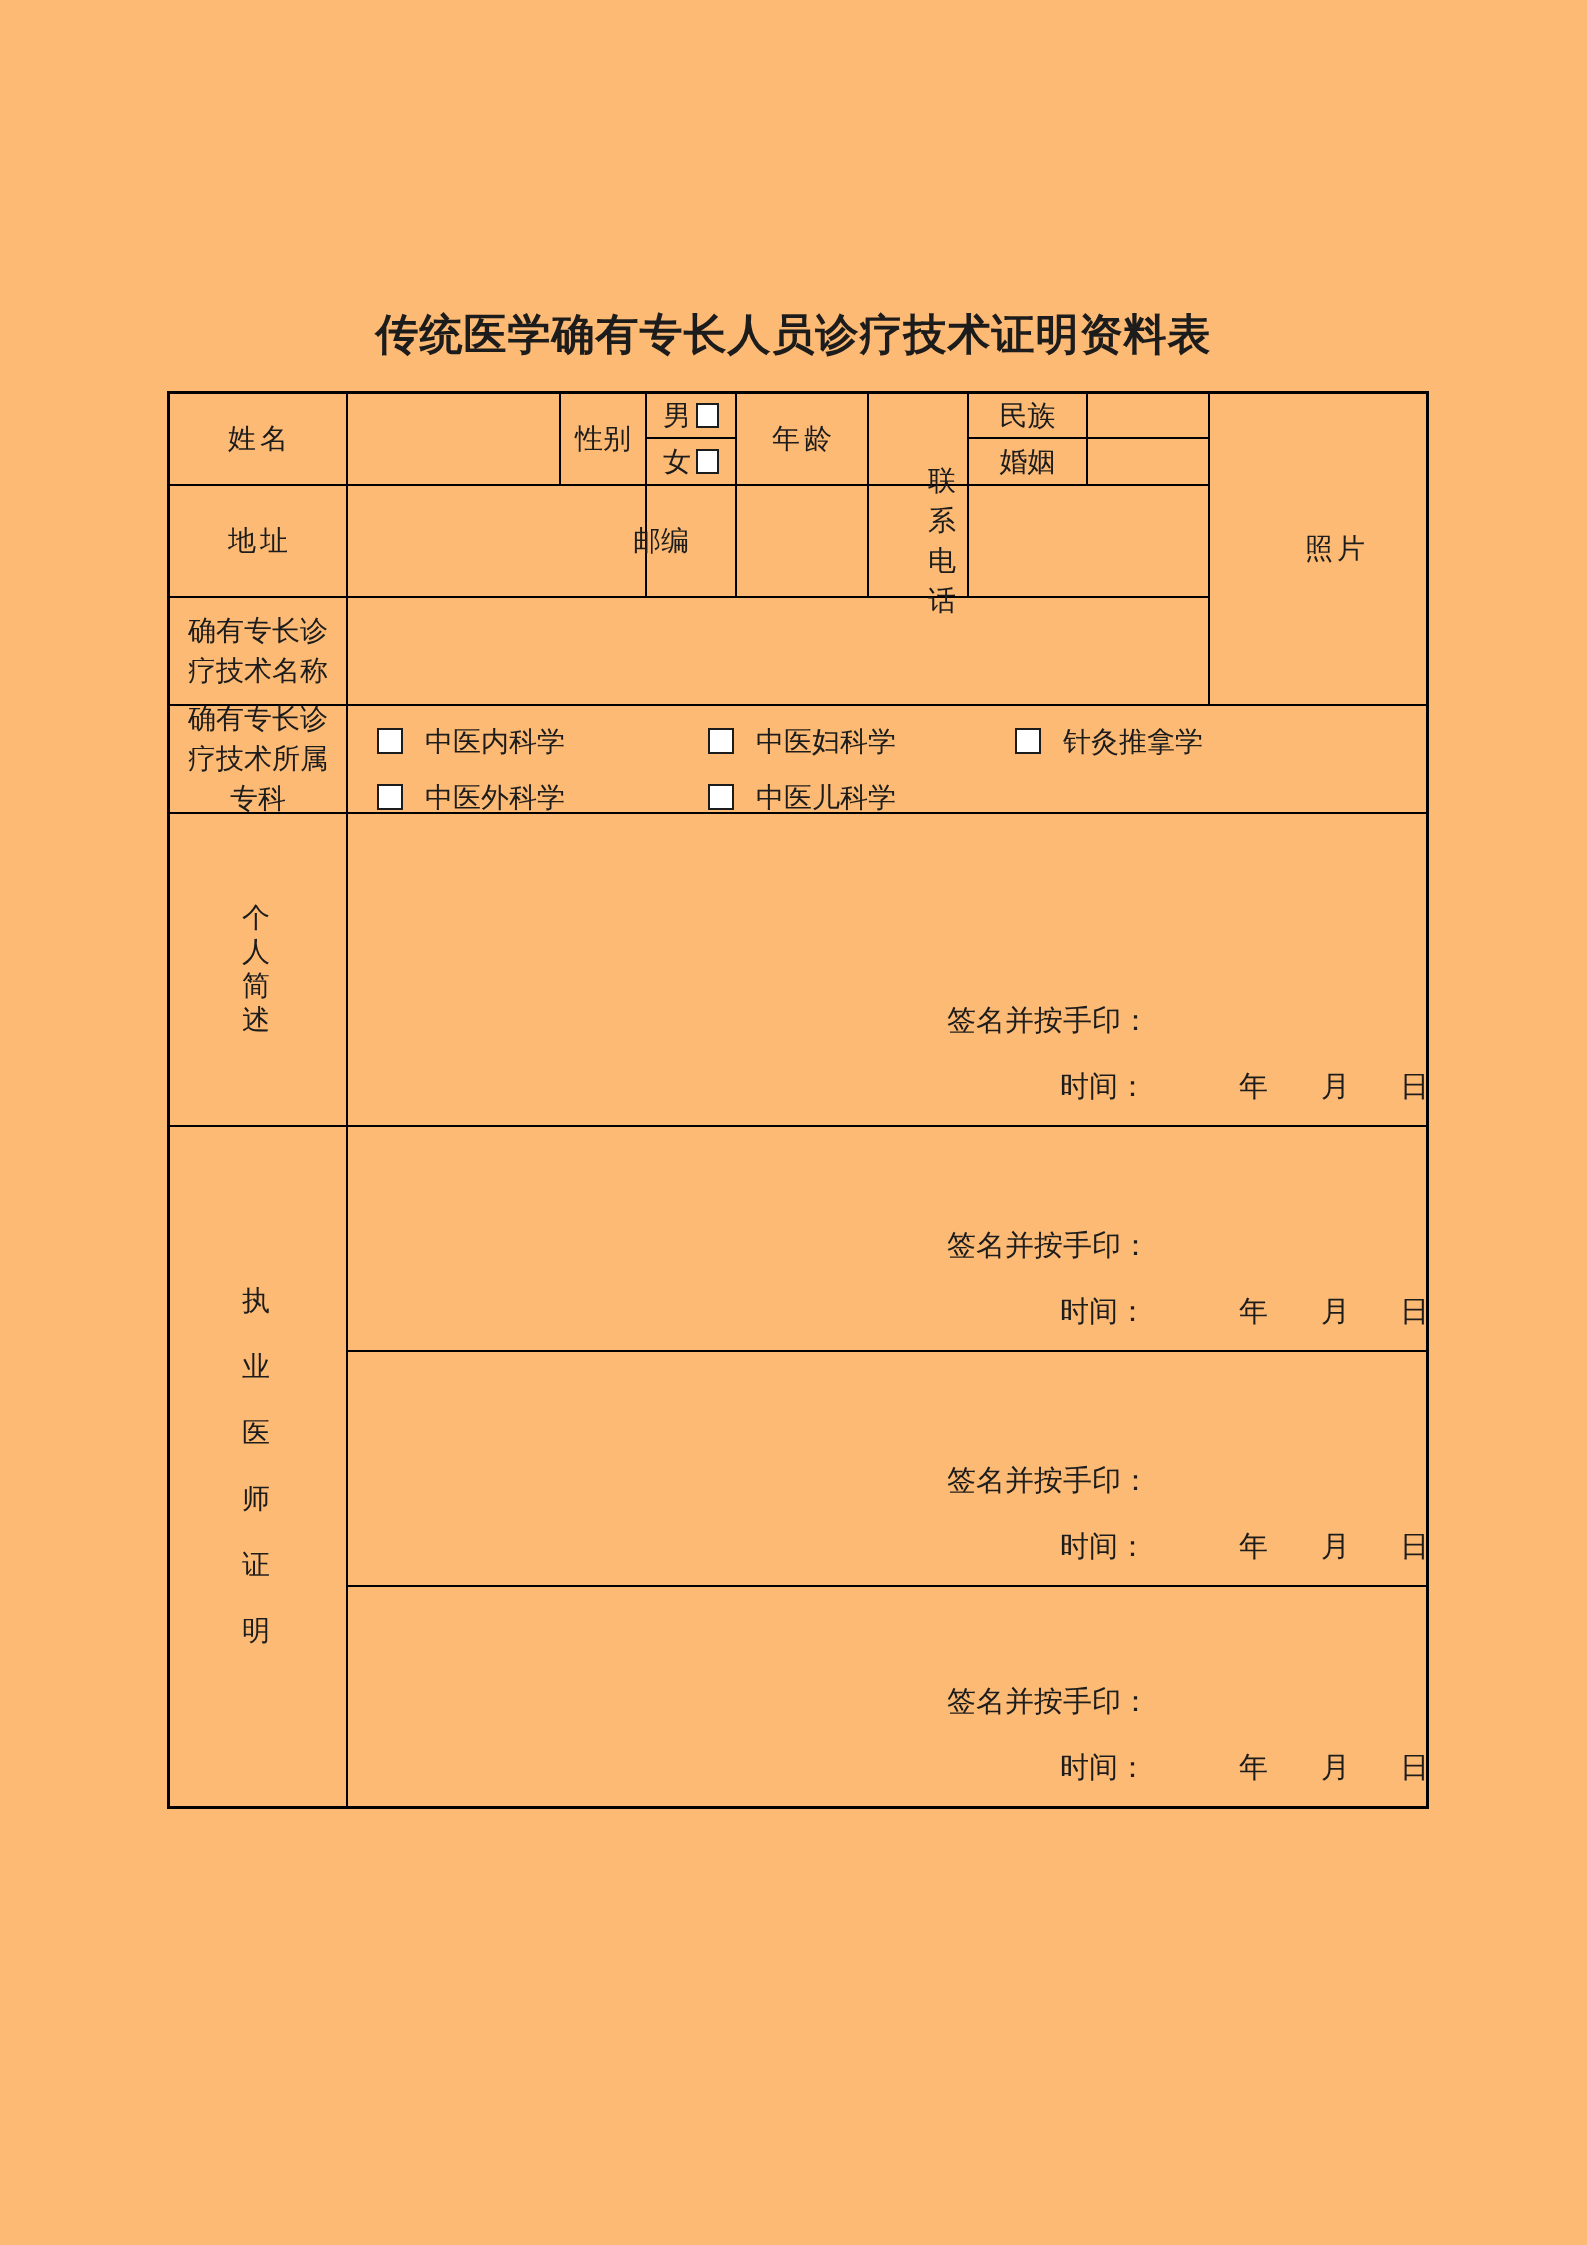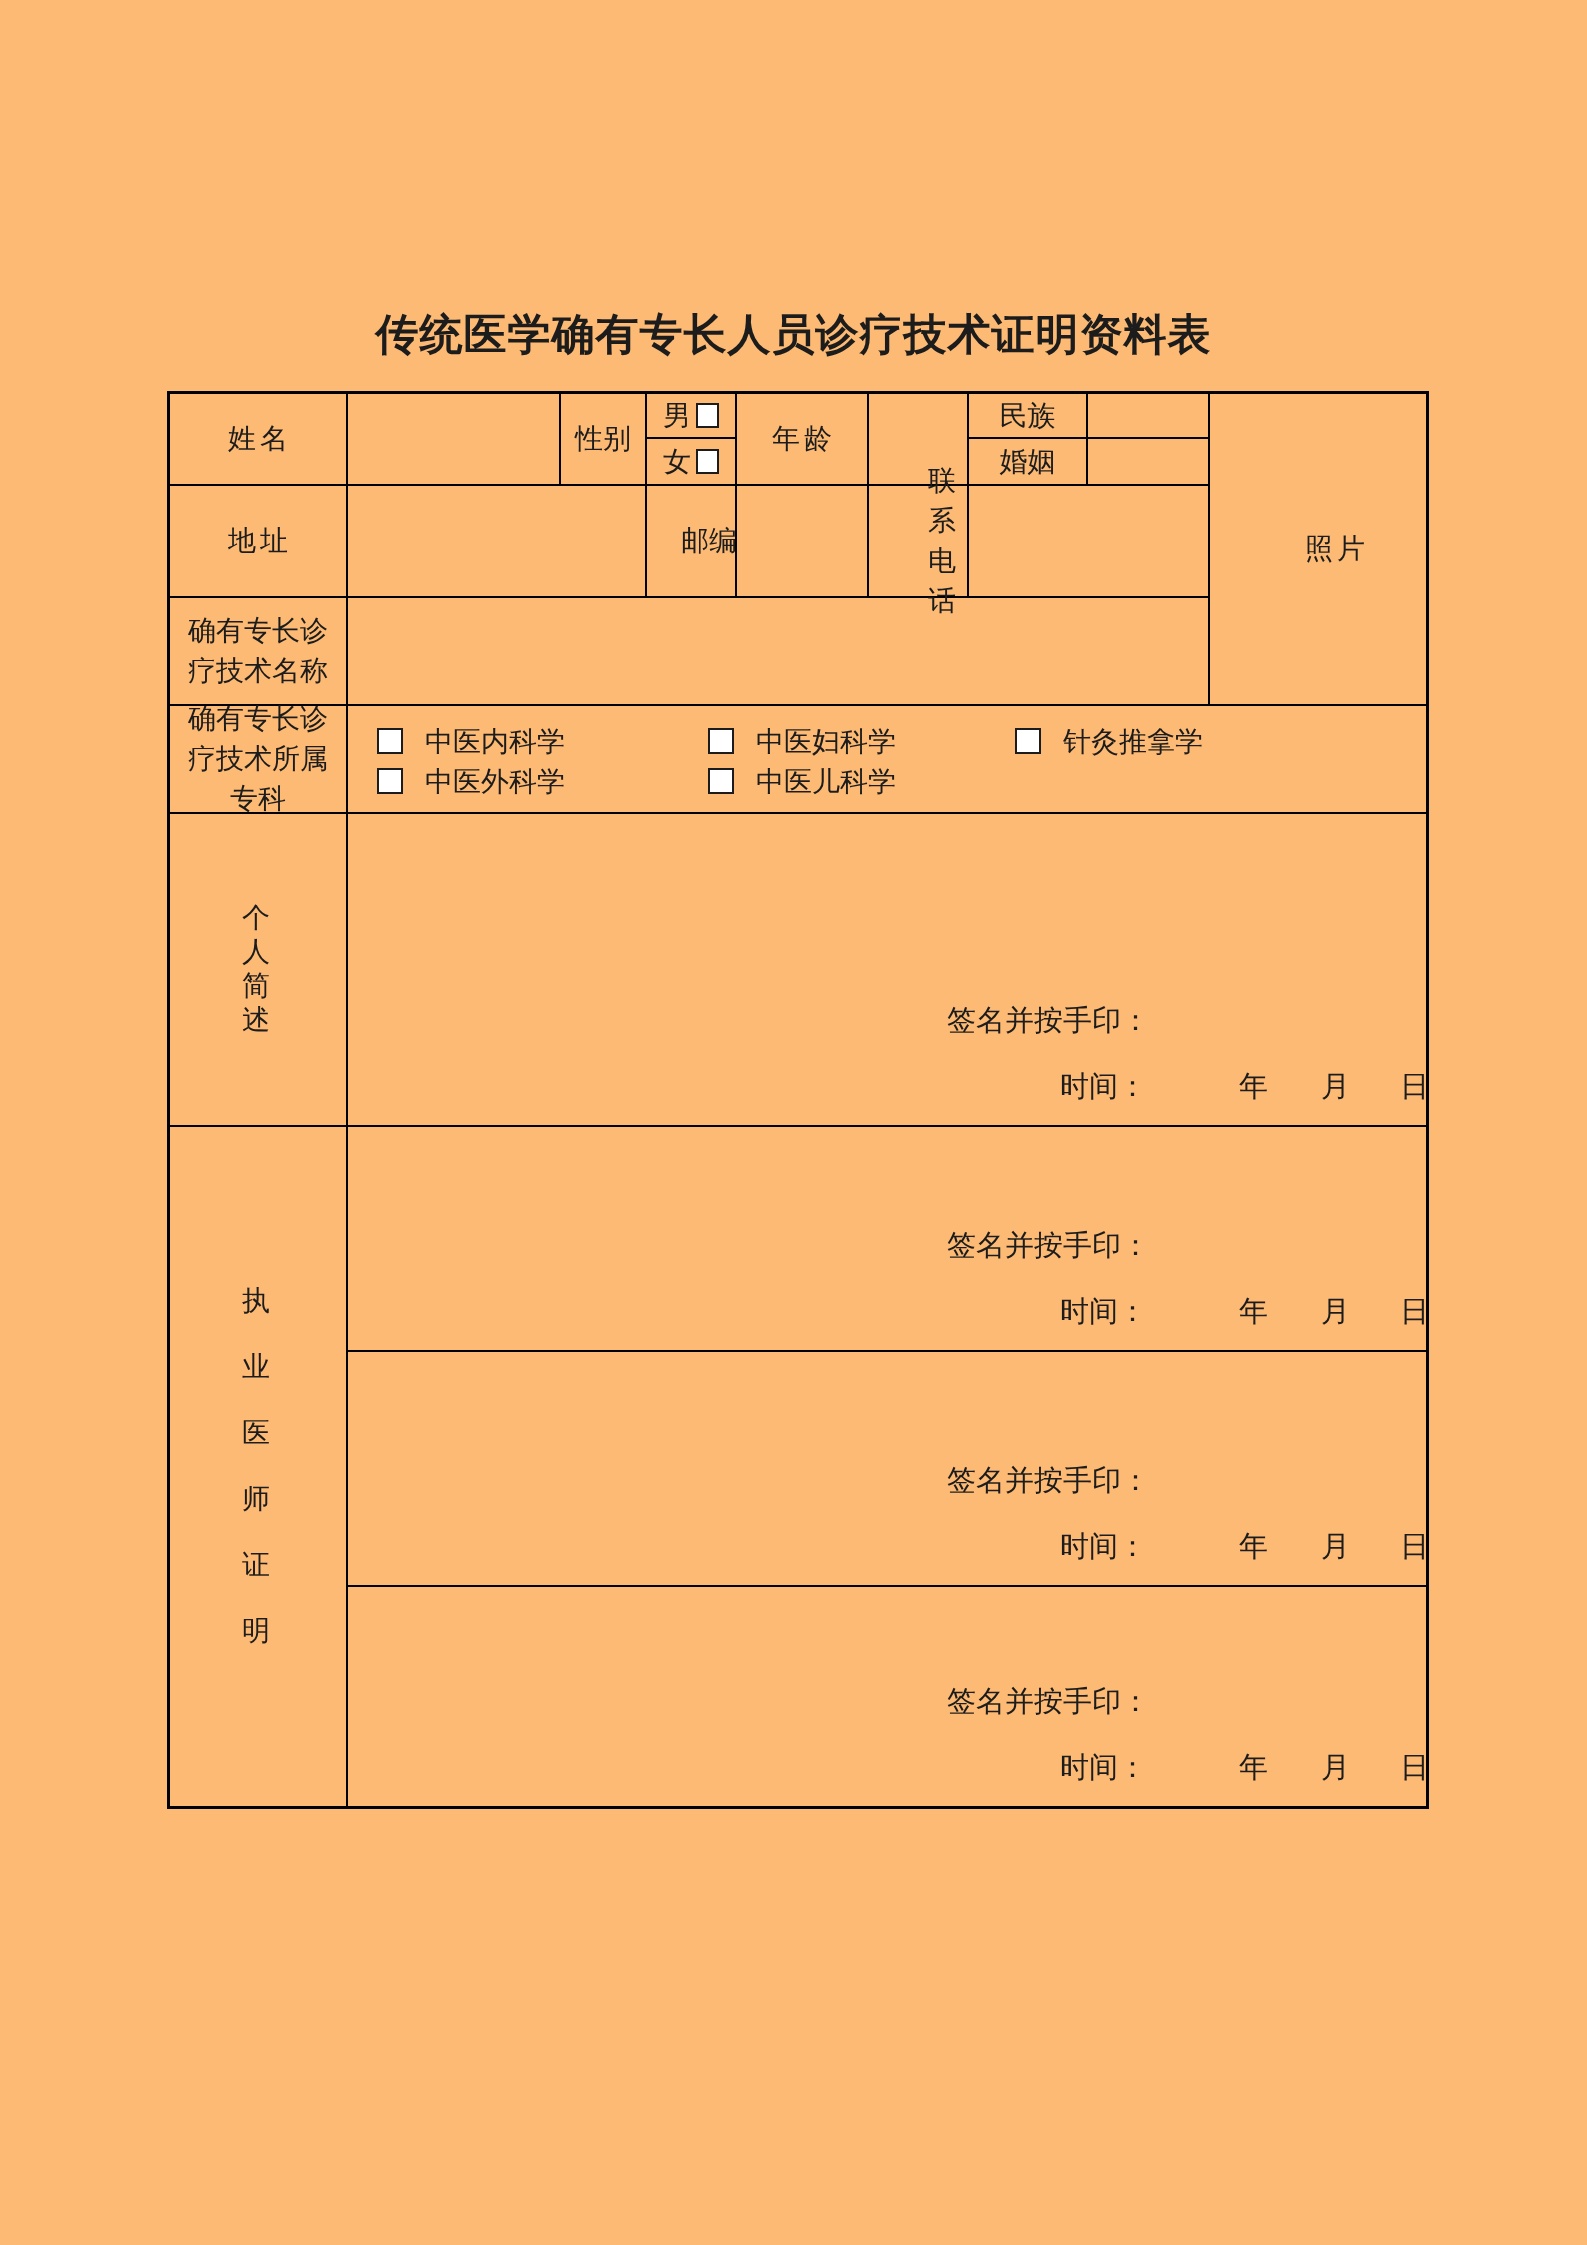--- a/index.html
+++ b/index.html
@@ -43,21 +43,21 @@
   .cbox{
     display:inline-block;width:22px;height:22px;
     border:2px solid #1c1c1c;vertical-align:-3px;
     background:#fff;
   }
   .cbox-small{width:19px;height:21px;vertical-align:-3px;margin-left:5px;}
   
   .spec-grid{
     position:absolute;left:377px;top:725px;
     display:grid;grid-template-columns:331px 307px auto;
-    row-gap:7px;font-size:28px;line-height:33px;
+    row-gap:23px;font-size:28px;line-height:33px;
   }
   .spec-item .opt-label{margin-left:22px;}
   
   .sig-cell{position:absolute;}
   .sig-line1{position:absolute;left:600px;bottom:84px;font-size:29px;white-space:nowrap;}
   .sig-line2{position:absolute;left:713px;bottom:18px;font-size:29px;white-space:nowrap;}
   .sig-line2 .yr{margin-left:92px;}
   .sig-line2 .mo{margin-left:53px;}
   .sig-line2 .dy{margin-left:50px;}
   
@@ -111,21 +111,21 @@
   <div class="lbl sp2" style="left:736px;top:393px;width:132px;height:92px;">年龄</div>
   <div class="abs" style="left:868px;top:393px;width:99px;height:91px;"></div>
   <div class="lbl" style="left:968px;top:393px;width:119px;height:45px;">民族</div>
   <div class="abs" style="left:1087px;top:393px;width:121px;height:44px;"></div>
   <div class="lbl" style="left:968px;top:439px;width:119px;height:45px;">婚姻</div>
   <div class="abs" style="left:1087px;top:439px;width:121px;height:45px;"></div>
   <div class="lbl sp2" style="left:1209px;top:393px;width:218px;height:312px;margin-left:17px;">照片</div>
 
   <div class="lbl sp2" style="left:169px;top:485px;width:178px;height:112px;">地址</div>
   <div class="abs" style="left:347px;top:485px;width:298px;height:111px;"></div>
-  <div class="lbl" style="left:664px;top:485px;width:90px;height:112px;text-align:center;">邮编</div>
+  <div class="lbl" style="left:616px;top:485px;width:90px;height:112px;text-align:center;">邮编</div>
   <div class="abs" style="left:736px;top:485px;width:131px;height:111px;"></div>
   <div class="lbl" style="left:868px;top:485px;width:100px;height:112px;">
     <span class="inner" style="width:62px;word-break:break-all;margin-left:48px;">联系电话</span>
   </div>
   <div class="abs" style="left:968px;top:485px;width:240px;height:111px;"></div>
 
   <div class="lbl" style="left:169px;top:597px;width:178px;height:108px;">
     <span class="inner" style="width:146px;word-break:break-all;">确有专长诊疗技术名称</span>
   </div>
   <div class="abs" style="left:347px;top:597px;width:861px;height:107px;"></div>

